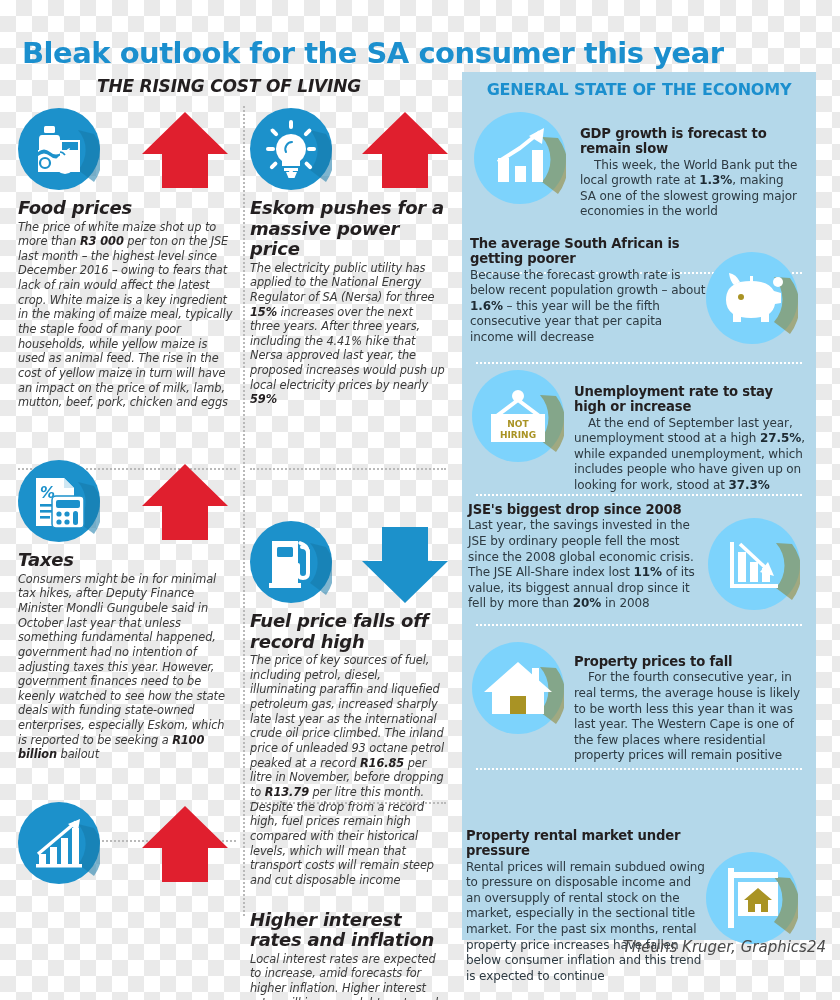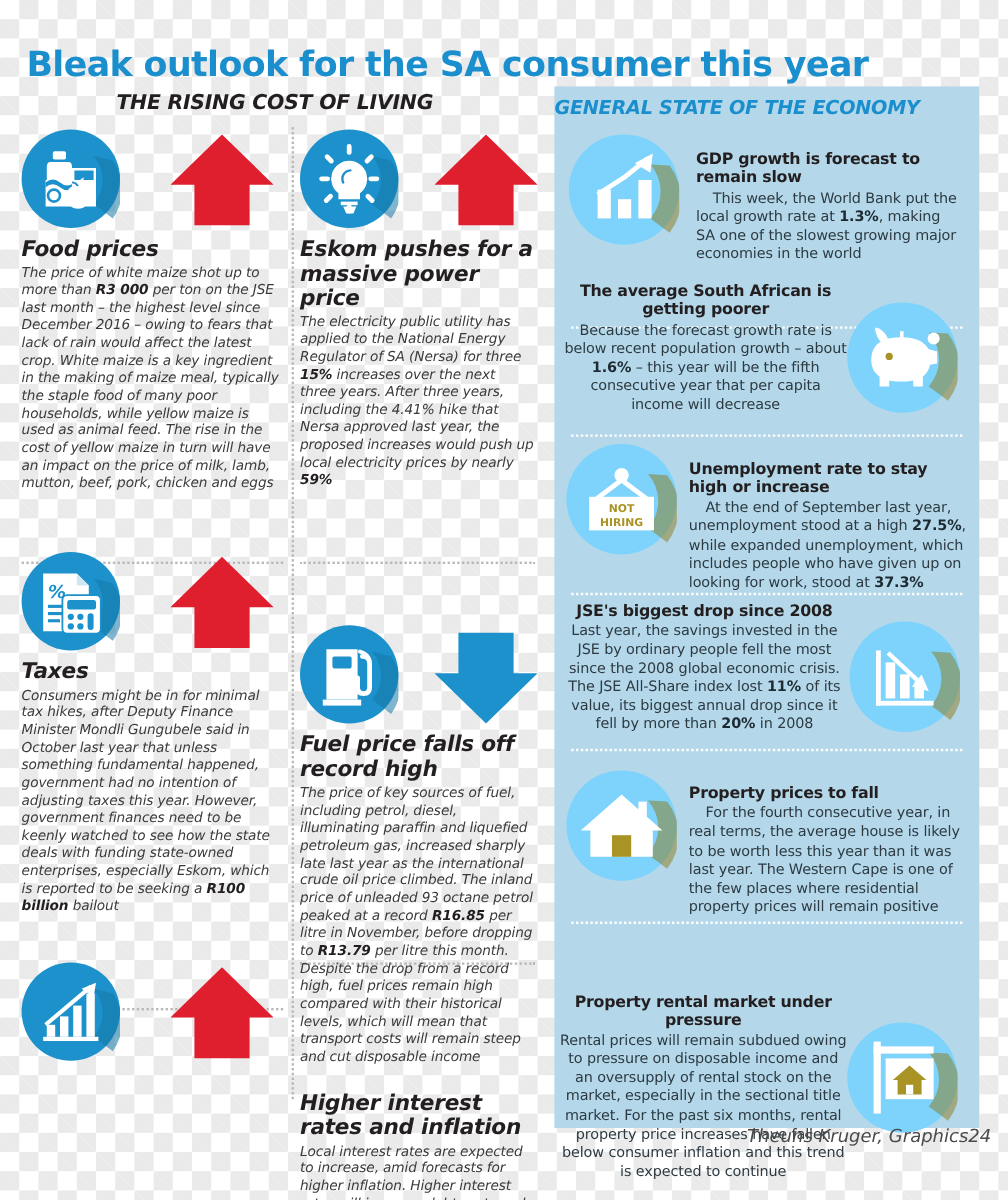--- a/index.html
+++ b/index.html
@@ -59,41 +59,41 @@
     font-size:11.4px;color:#3a3a3a;line-height:1.285;letter-spacing:-0.1px;
   }
   .blk-body b{color:#231f20;font-weight:bold;}
 
   
   .right-panel{
     position:absolute;left:462px;top:72px;width:354px;height:868px;
     background:#b4d8ea;
   }
   .right-heading{
-    position:absolute;left:0;top:8px;width:354px;text-align:left;
-    font-size:16px;font-weight:bold;color:#1b8fce;letter-spacing:-0.2px;font-style:italic;
+    position:absolute;left:0;top:8px;width:354px;text-align:center;
+    font-size:16px;font-weight:bold;color:#1b8fce;letter-spacing:-0.2px;
   }
   .rsep{
     position:absolute;left:14px;width:326px;height:0;
     border-top:2px dotted #ffffff;
   }
   .ritem{position:absolute;left:0;width:354px;}
   .rcirc{
     position:absolute;width:92px;height:92px;border-radius:50%;
     background:#7dd3fc;
   }
   .rcirc svg{position:absolute;left:0;top:0;}
   .rtxt{position:absolute;}
   .rtitle{
     font-size:13.2px;font-weight:bold;color:#231f20;line-height:1.16;
     margin-bottom:1px;letter-spacing:-0.2px;
   }
   .rbody{font-size:12px;color:#2d3a42;line-height:1.3;letter-spacing:-0.1px;}
   .rbody b{font-weight:bold;color:#1d2a32;}
-  .tright{text-align:center;}
+  .tright{text-align:left;}
   .tleft{text-align:left;margin-top:12px;}
 
   .credit{
     position:absolute;right:14px;top:938px;
     font-size:15px;color:#4a4a4a;font-style:italic;
   }
 </style>
 </head>
 <body>
 

